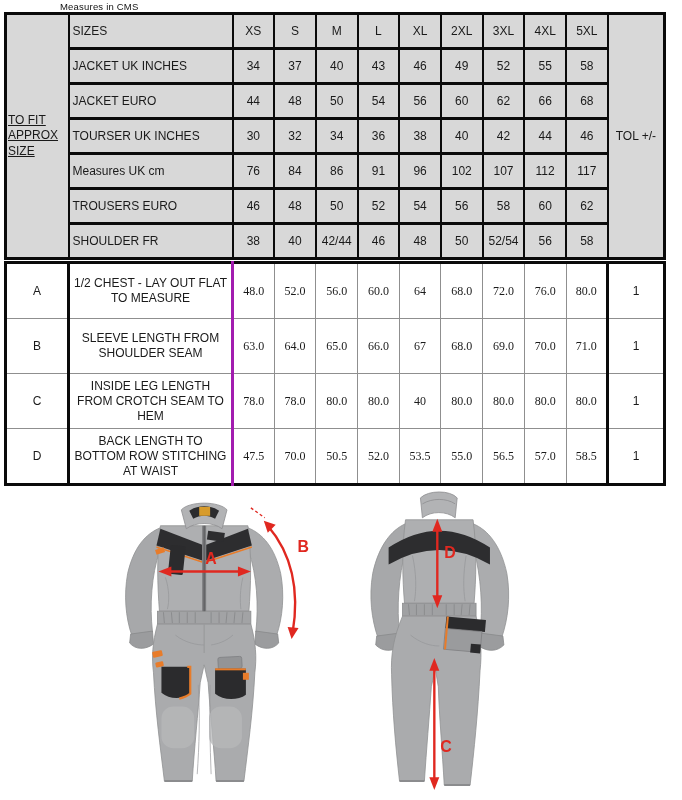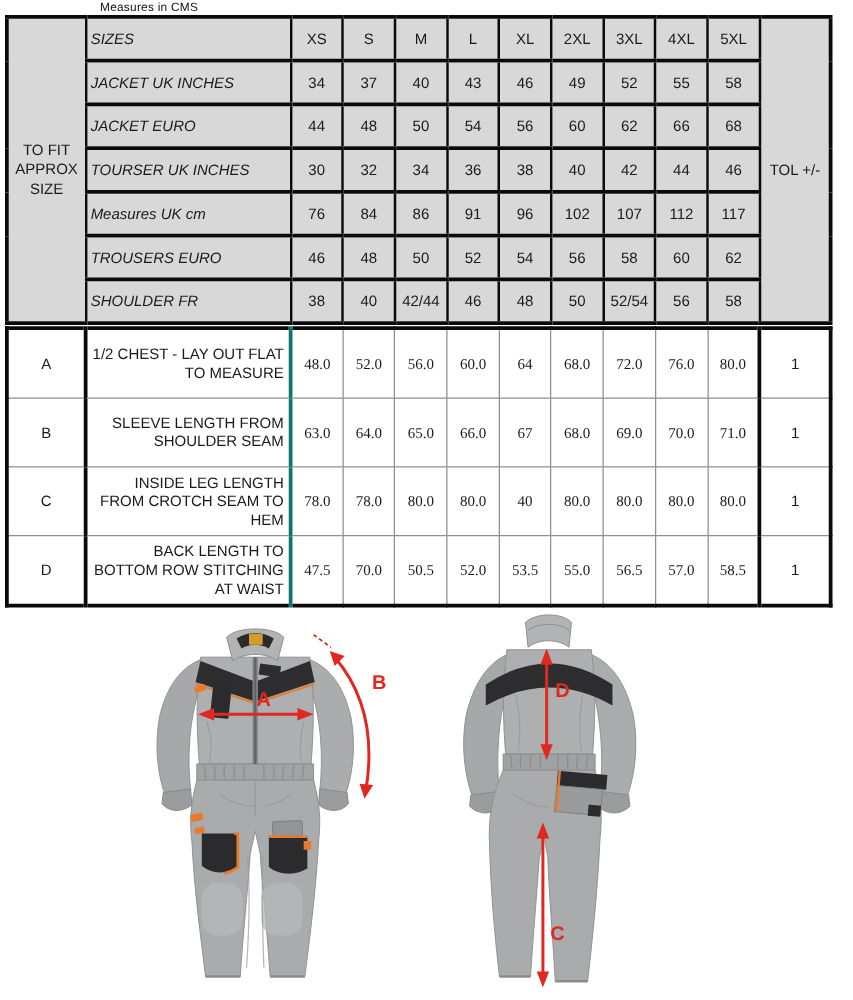--- a/index.html
+++ b/index.html
@@ -1,37 +1,37 @@
 <!DOCTYPE html>
 <html><head>
 <meta charset="utf-8">
 <style>
   html,body{margin:0;padding:0;background:#fff;width:682px;height:800px;overflow:hidden;
     font-family:"Liberation Sans","DejaVu Sans",sans-serif;}
   .sheet{position:relative;width:682px;height:800px;background:#fff;}
 
-  .measures-title{position:absolute;left:80px;top:1px;font-size:9.5px;color:#111;letter-spacing:.2px;}
+  .measures-title{position:absolute;left:60px;top:1px;font-size:9.5px;color:#111;letter-spacing:.2px;}
 
   
   .size-table{position:absolute;left:4px;top:12px;width:660px;border-collapse:collapse;
     table-layout:fixed;border:3px solid #0a0a0a;}
   .size-table td{border:2px solid #0a0a0a;border-top-width:3px;border-bottom-width:3px;
     background:#d8d8d8;height:30px;font-size:12px;color:#1a1a1a;overflow:hidden;vertical-align:middle;}
-  .size-table .label-cell{text-align:left;padding:0 3px;font-style:italic;}
+  .size-table .label-cell{text-align:left;padding:0 3px;}
   .size-table .val-cell{text-align:center;}
-  .size-table .fit-cell{text-align:center;line-height:1.3;}
+  .size-table .fit-cell{text-align:left;line-height:1.3;text-decoration:underline;}
   .size-table .tol-cell{text-align:center;margin-left:15px;}
 
   
   .measure-table{position:absolute;left:4px;top:261px;width:660px;border-collapse:collapse;
     table-layout:fixed;border:3px solid #0a0a0a;}
   .measure-table td{border:1px solid #8f8f8f;background:#fff;height:50px;font-size:12px;
     color:#1a1a1a;vertical-align:middle;overflow:hidden;}
   .measure-table .code-cell{text-align:center;border-right:3px solid #0a0a0a;}
-  .measure-table .desc-cell{text-align:right;padding:2px 4px;line-height:1.25;border-right:3px solid #0f766e;}
+  .measure-table .desc-cell{text-align:center;padding:2px 4px;line-height:1.25;border-right:3px solid #a21caf;}
   .measure-table .mval-cell{text-align:center;font-family:Liberation Serif, serif;}
   .measure-table .tolval-cell{text-align:center;border-left:3px solid #0a0a0a;}
 
   col.c-fit{width:63px;} col.c-label{width:164px;} col.c-size{width:41.7px;} col.c-tol{width:57px;}
 
   
   .fig{position:absolute;top:486px;}
   .fig-front{left:105px;}
   .fig-back{left:360px;}
   .mark{font-family:"Liberation Sans","DejaVu Sans",sans-serif;font-weight:bold;font-size:16px;fill:#e02820;}

